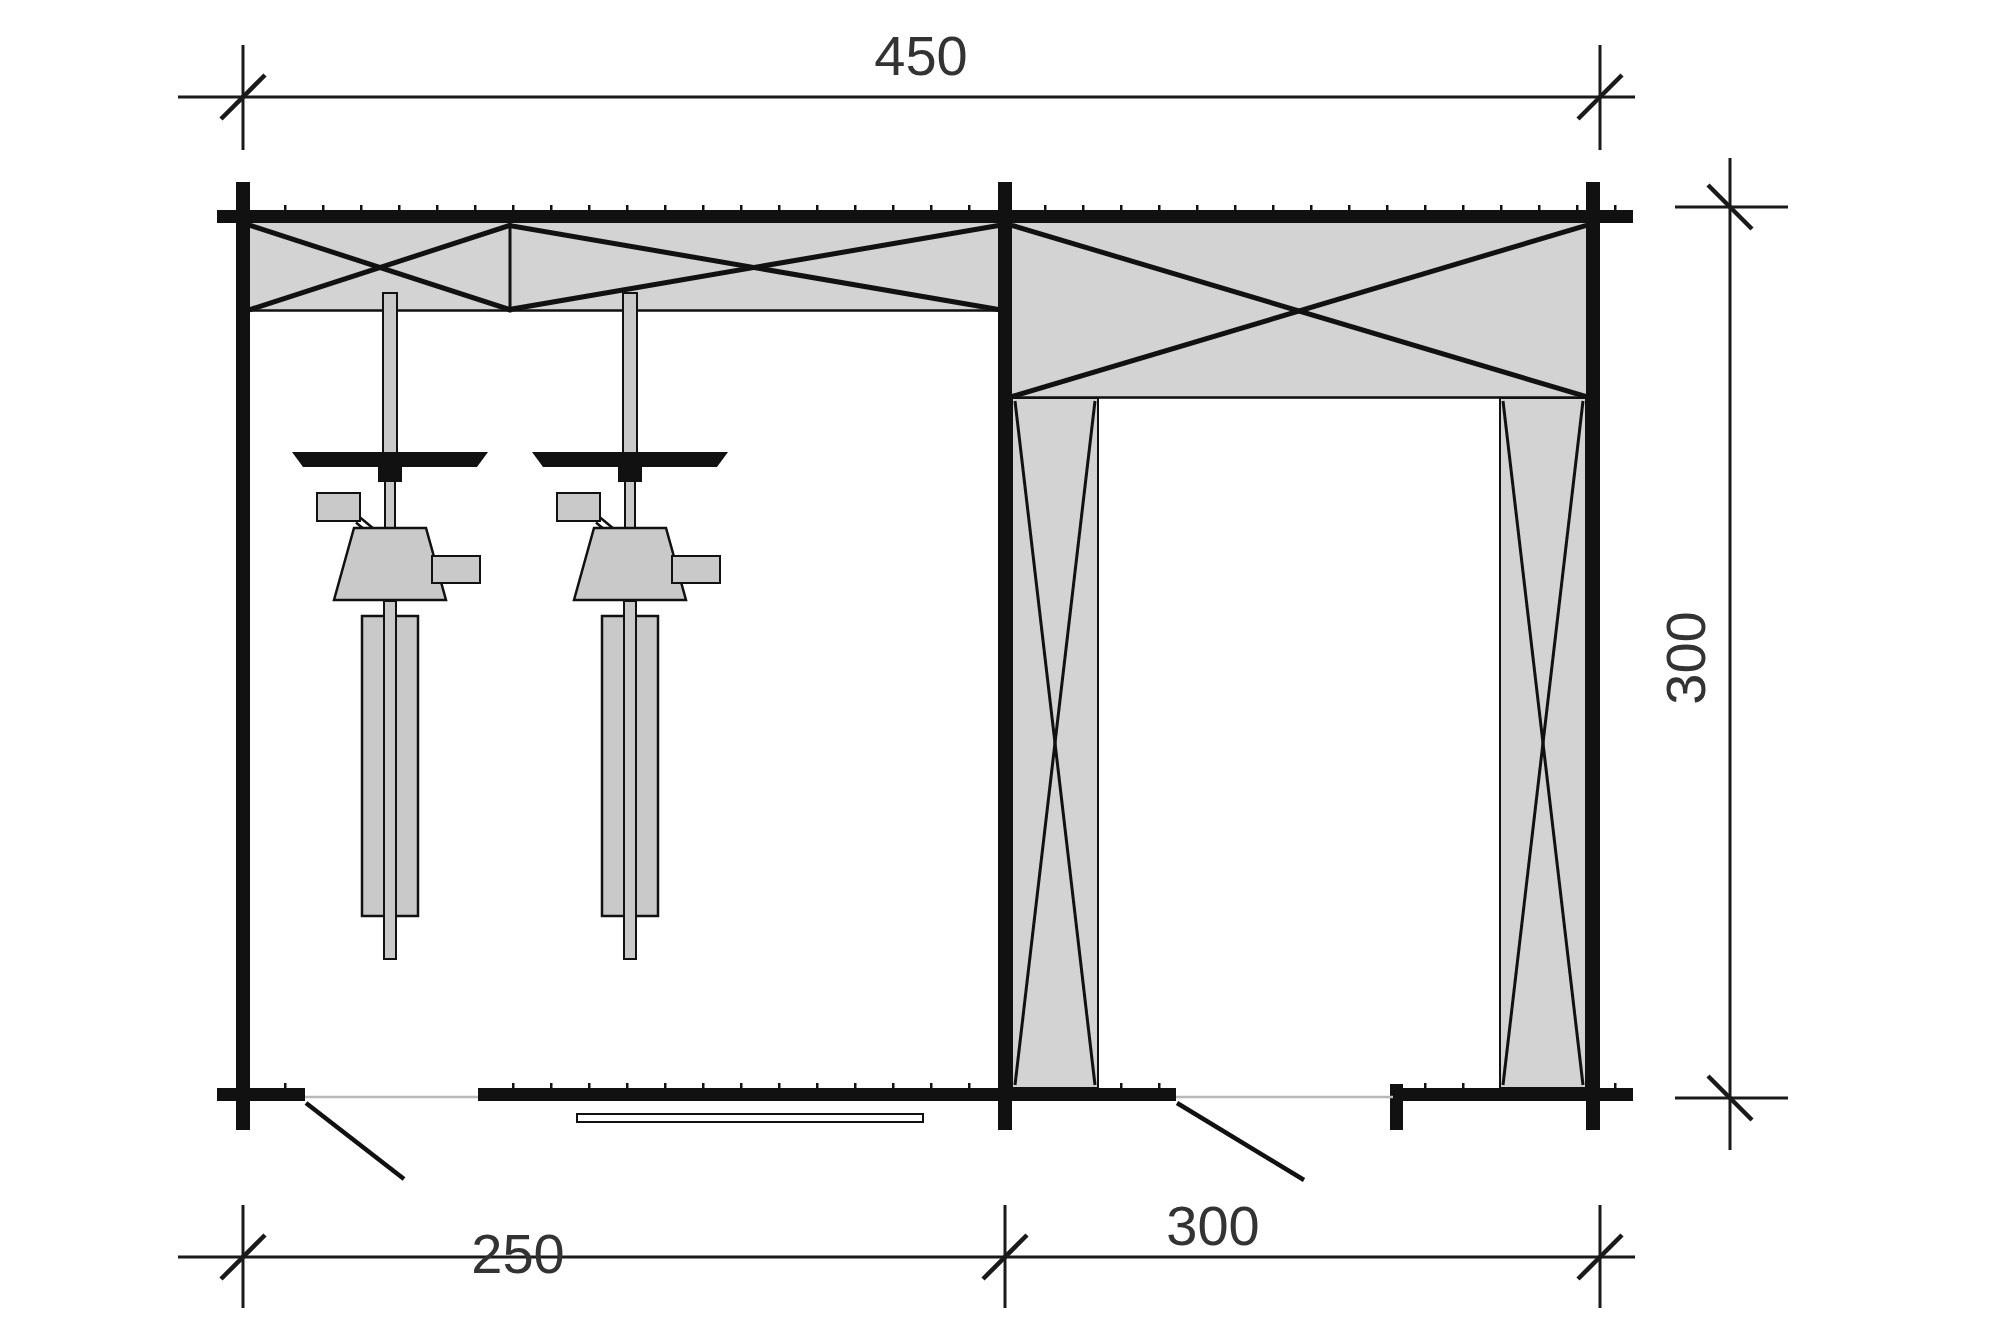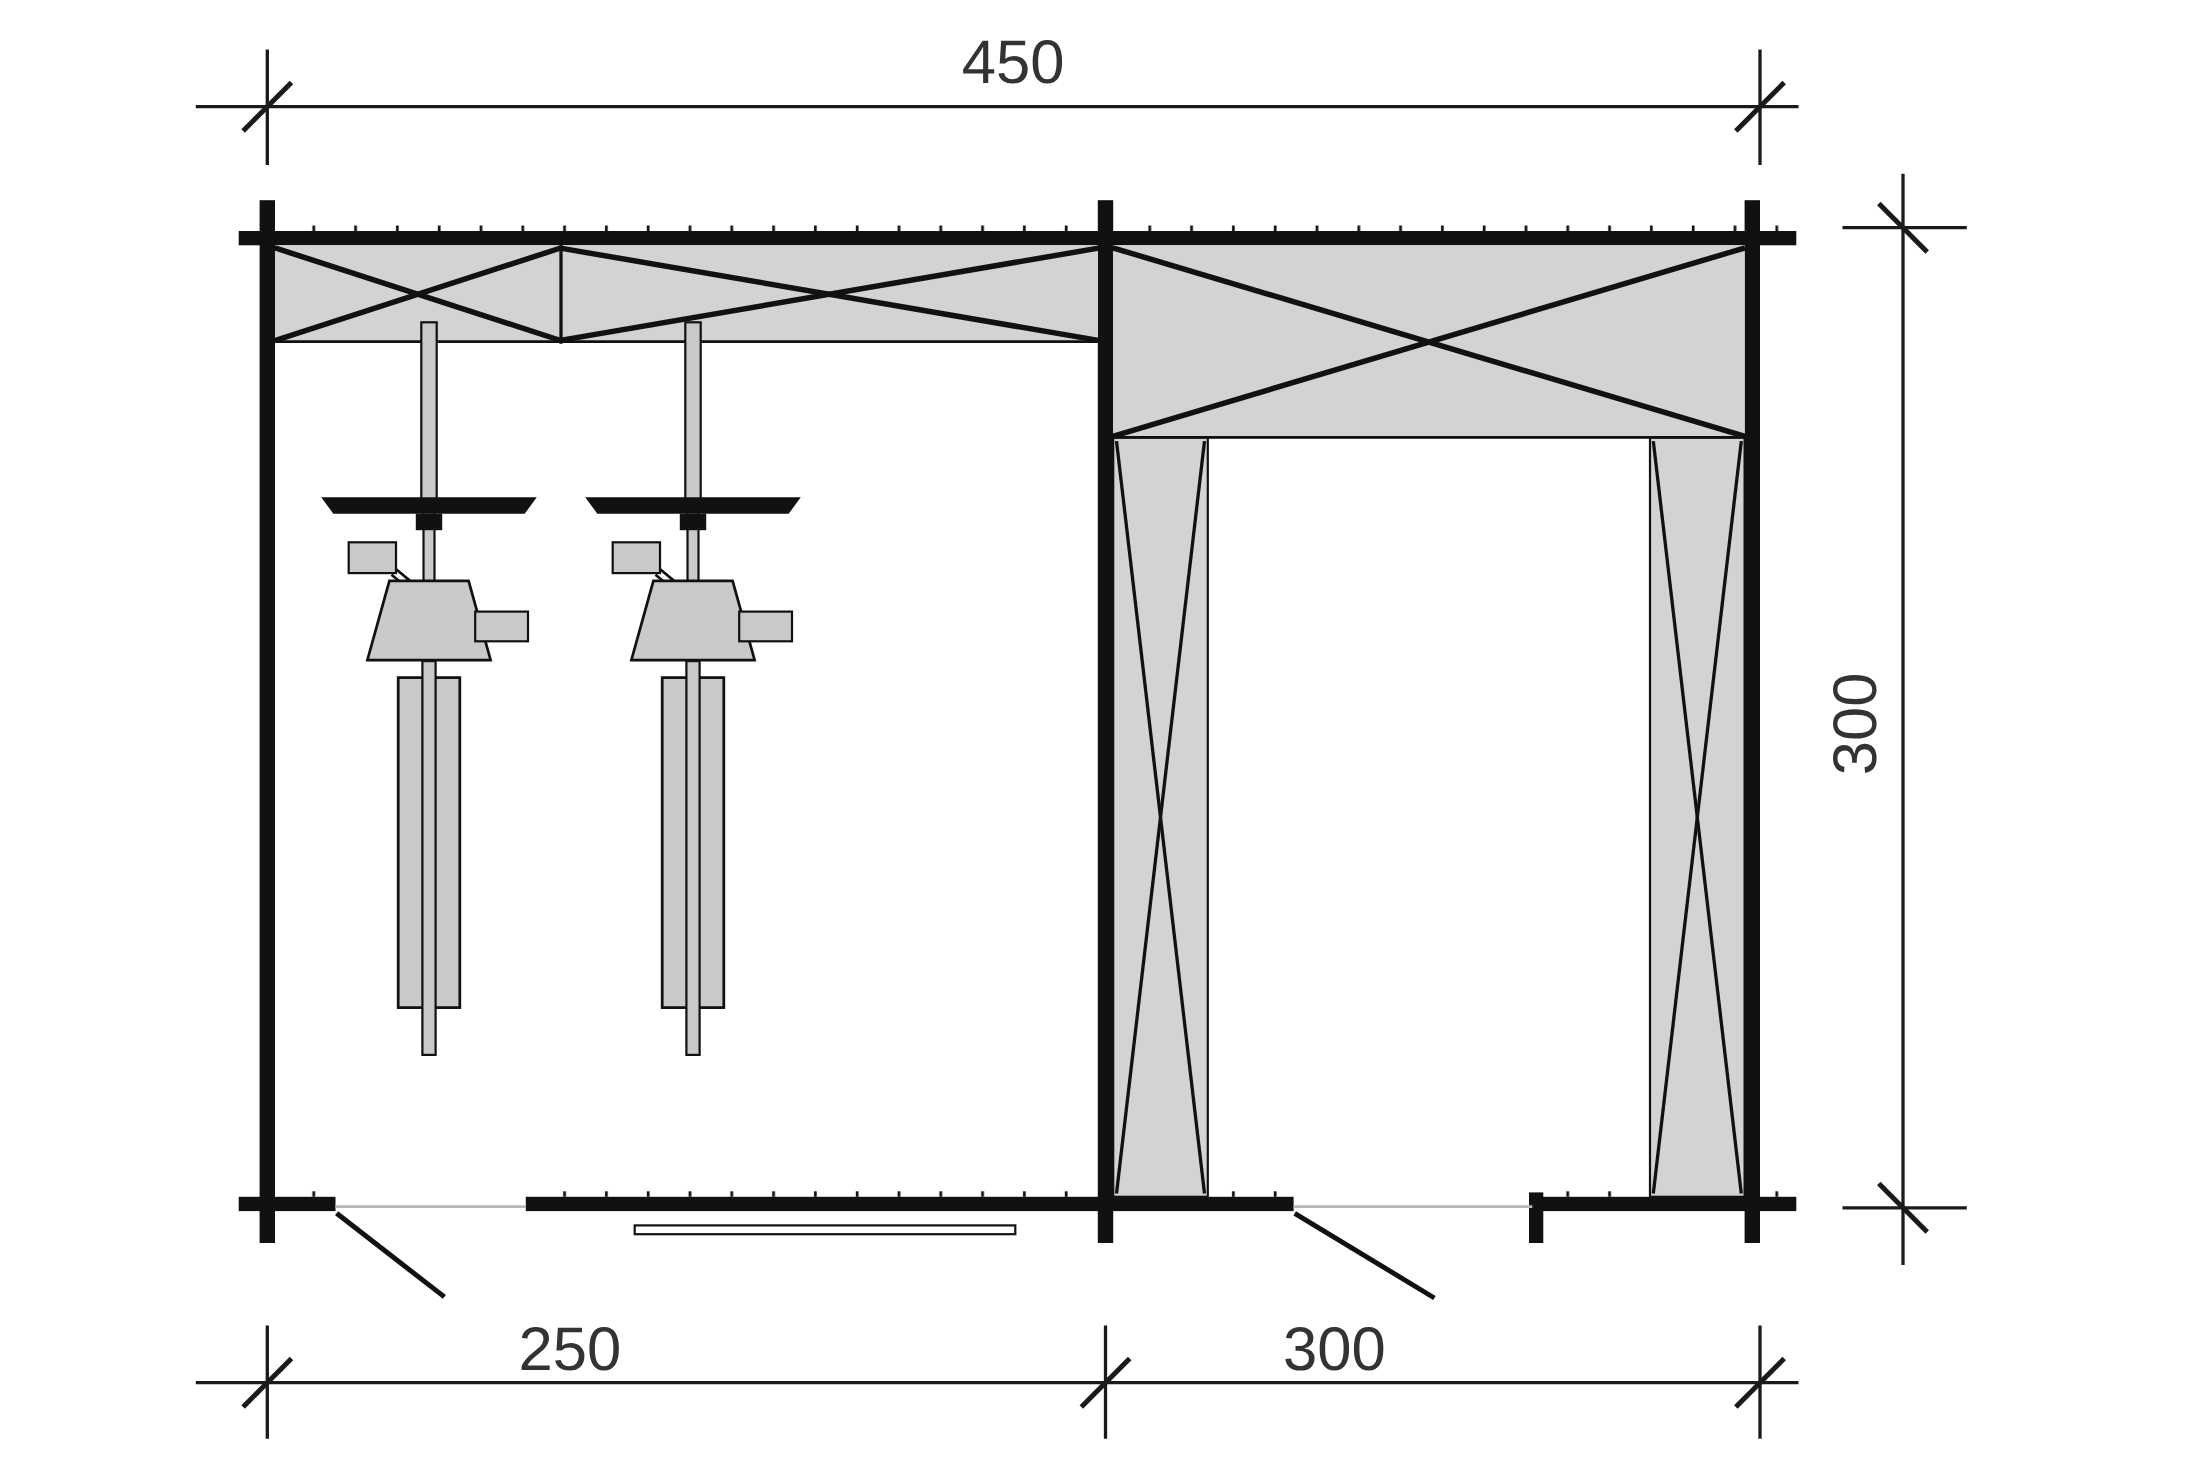--- a/index.html
+++ b/index.html
@@ -128,18 +128,18 @@
       <line x1="1730" y1="158" x2="1730" y2="1150" stroke-width="3"></line>
       <line x1="1675" y1="207" x2="1788" y2="207" stroke-width="3"></line>
       <line x1="1708" y1="185" x2="1752" y2="229" stroke-width="4.5"></line>
       <line x1="1675" y1="1098" x2="1788" y2="1098" stroke-width="3"></line>
       <line x1="1708" y1="1076" x2="1752" y2="1120" stroke-width="4.5"></line>
     </g>
   </svg>
 
   <div class="dim-label" id="label-450" style="left:831px;top:28px;">450</div>
 
-  <div class="dim-label" id="label-250" style="left:428px;top:1198px;">250</div>
+  <div class="dim-label" id="label-250" style="left:428px;top:1226px;">250</div>
 
   <div class="dim-label" id="label-200" style="left:1123px;top:1198px;">300</div>
 
   <div class="dim-label" id="label-300" style="left:1686px;top:658px;">300</div>
 </div>
 
 </body></html>

